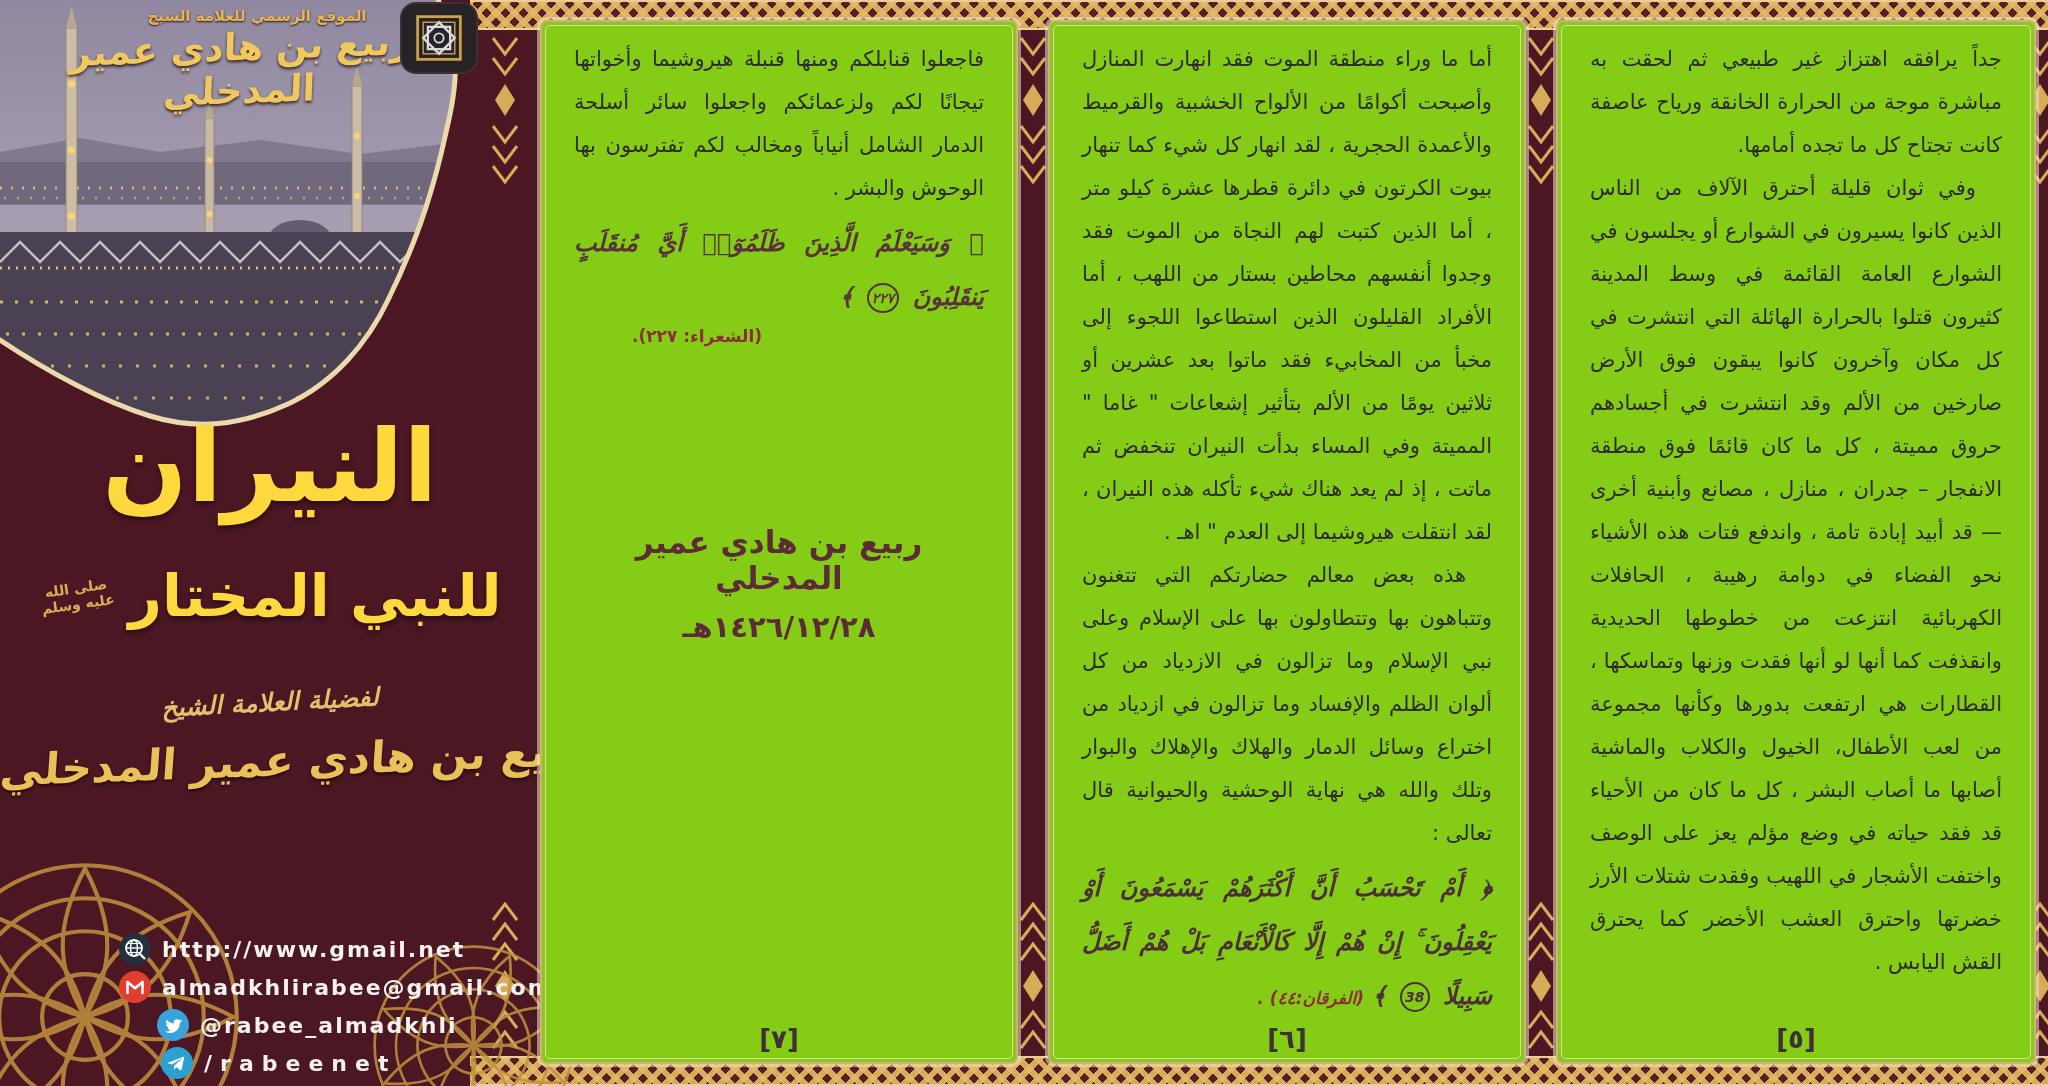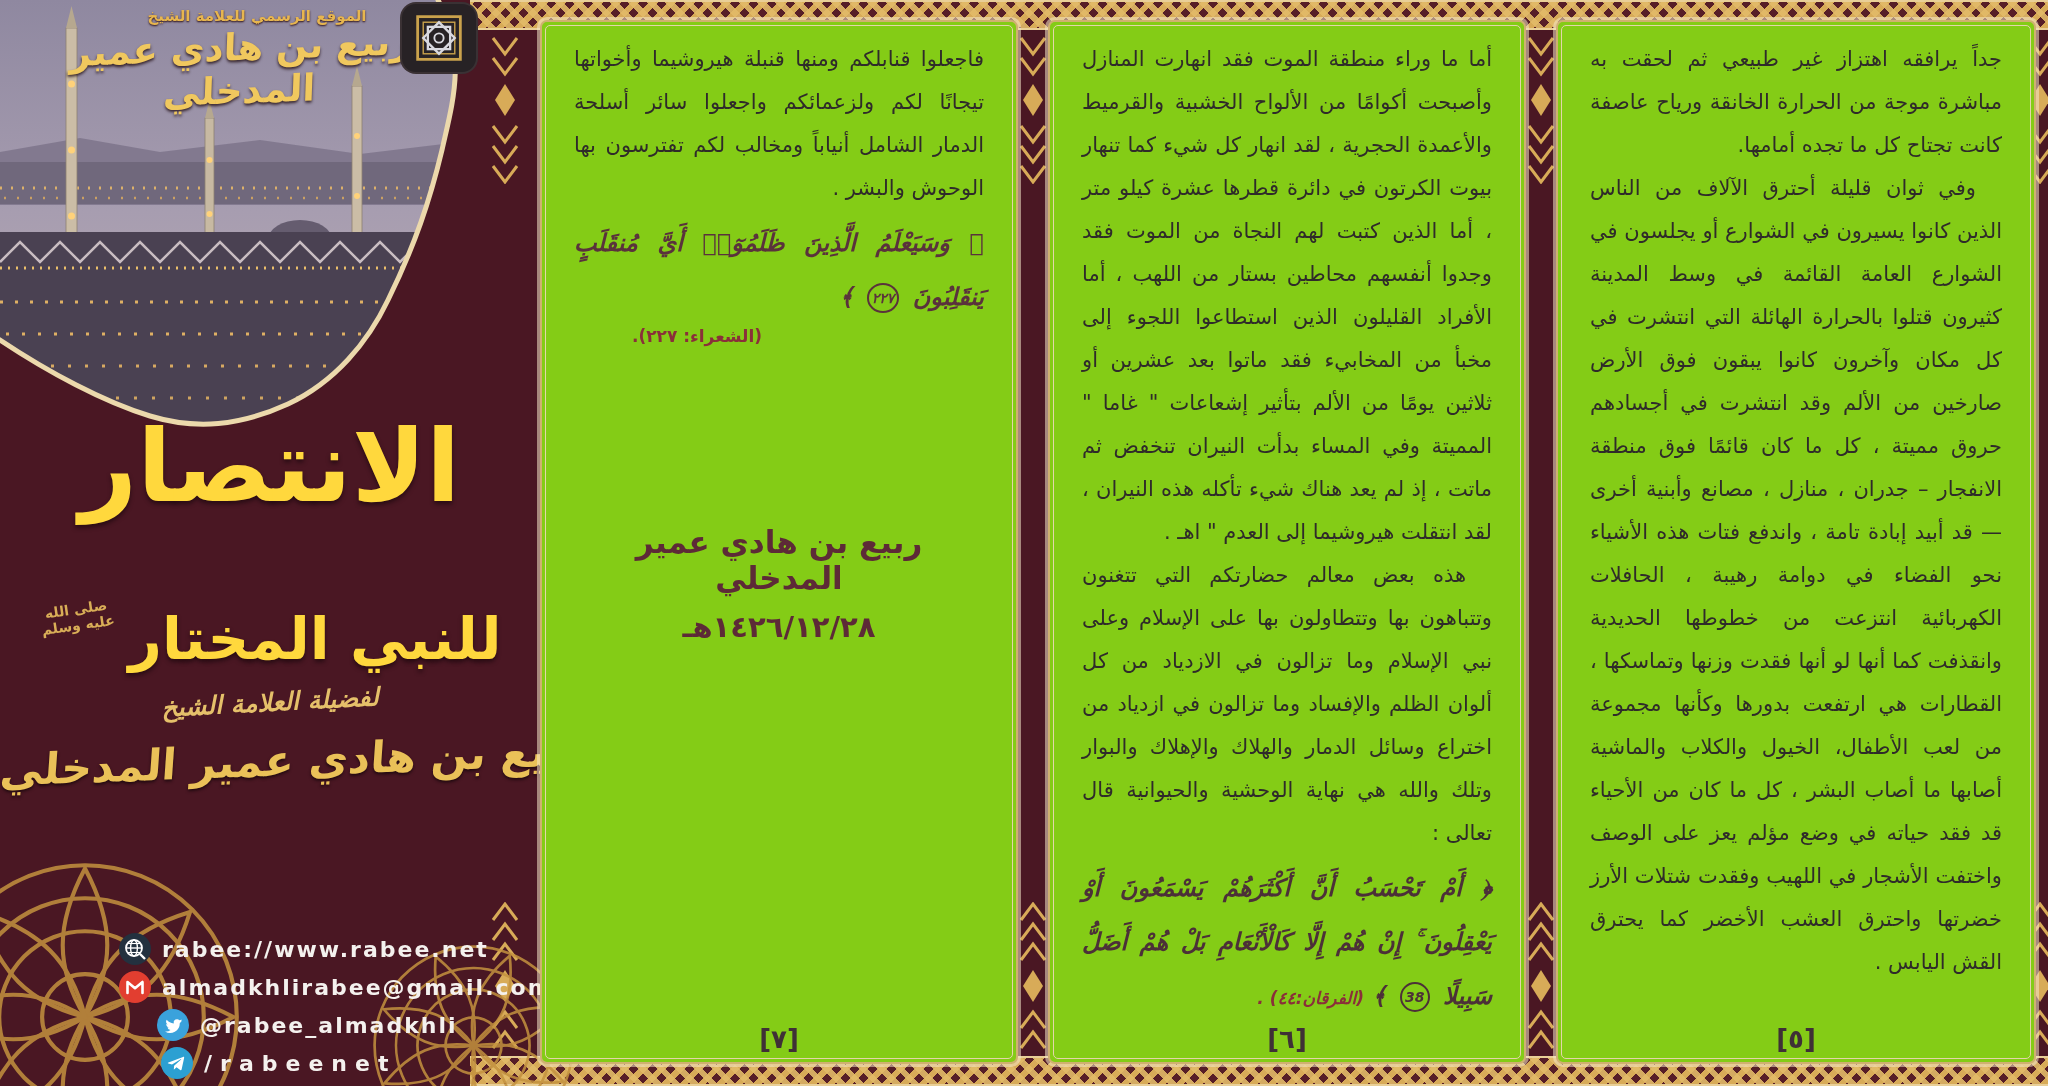--- a/index.html
+++ b/index.html
@@ -32,21 +32,21 @@
     text-shadow:0 2px 3px rgba(30,10,15,.8);letter-spacing:-1px;}
   .logo{position:absolute;top:4px;left:402px;width:74px;height:68px;background:#272225;
     border-radius:14px;display:flex;align-items:center;justify-content:center;
     box-shadow:0 0 0 2px #3a3134;}
   .book-title{position:absolute;top:408px;left:0;width:540px;margin:0;text-align:center;
     color:#ffd83d;font-size:100px;font-weight:800;letter-spacing:-2px;
     text-shadow:0 3px 4px rgba(20,5,10,.6);}
   .book-subtitle-row{position:absolute;top:562px;left:0;width:540px;display:flex;
     justify-content:center;align-items:center;gap:14px;direction:rtl;}
   .book-subtitle{color:#ffd83d;font-size:58px;font-weight:800;
-    text-shadow:0 3px 4px rgba(20,5,10,.6);margin-top:43px;}
+    text-shadow:0 3px 4px rgba(20,5,10,.6);}
   .salla{width:76px;color:#d9ae57;font-size:14px;font-weight:bold;line-height:1.15;
     text-align:center;transform:rotate(-8deg);}
   .honorific{position:absolute;top:688px;left:0;width:540px;text-align:center;
     color:#e5c06a;font-size:25px;font-weight:bold;font-style:italic;transform:rotate(-3deg);}
   .author-callig{position:absolute;top:736px;left:0;width:540px;text-align:center;
     color:#eac158;font-size:43px;font-weight:bold;white-space:nowrap;
     transform:rotate(-2deg) skewX(-6deg);letter-spacing:-2px;
     text-shadow:0 2px 3px rgba(25,8,13,.8);}
   .contacts{position:absolute;bottom:6px;left:118px;display:flex;flex-direction:column;
     gap:4px;list-style:none;margin:0;padding:0;}
@@ -218,21 +218,21 @@
     <div class="logo">
       <svg width="56" height="52" viewBox="0 0 60 56">
         <rect x="7" y="5" width="46" height="46" fill="none" stroke="#caa24c" stroke-width="3"></rect>
         <rect x="13" y="11" width="34" height="34" fill="none" stroke="#caa24c" stroke-width="1.5"></rect>
         <rect x="18" y="16" width="24" height="24" fill="none" stroke="#d9d9e0" stroke-width="2.5"></rect>
         <rect x="18" y="16" width="24" height="24" fill="none" stroke="#d9d9e0" stroke-width="2.5" transform="rotate(45 30 28)"></rect>
         <circle cx="30" cy="28" r="5" fill="none" stroke="#d9d9e0" stroke-width="2"></circle>
       </svg>
     </div>
 
-    <h1 class="book-title">الانتصار</h1>
+    <h1 class="book-title">النيران</h1>
 
     <div class="book-subtitle-row">
       <span class="book-subtitle">للنبي المختار</span>
       <span class="salla">صلى الله عليه وسلم</span>
     </div>
 
     <div class="honorific">لفضيلة العلامة الشيخ</div>
     <div class="author-callig">ربيع بن هادي عمير المدخلي</div>
 
     <ul class="contacts">
@@ -240,21 +240,21 @@
         <a class="contact-row" href="#">
           <svg class="cicon" viewBox="0 0 34 34">
             <circle cx="17" cy="17" r="16" fill="#23313f"></circle>
             <circle cx="16" cy="16" r="8" fill="none" stroke="#fff" stroke-width="1.8"></circle>
             <ellipse cx="16" cy="16" rx="3.4" ry="8" fill="none" stroke="#fff" stroke-width="1.4"></ellipse>
             <line x1="8" y1="16" x2="24" y2="16" stroke="#fff" stroke-width="1.4"></line>
             <line x1="9.5" y1="11.5" x2="22.5" y2="11.5" stroke="#fff" stroke-width="1.1"></line>
             <line x1="9.5" y1="20.5" x2="22.5" y2="20.5" stroke="#fff" stroke-width="1.1"></line>
             <line x1="22" y1="22" x2="27" y2="27" stroke="#fff" stroke-width="2.4"></line>
           </svg>
-          <span class="txt">rabee://www.rabee.net</span>
+          <span class="txt">http://www.gmail.net</span>
         </a>
       </li>
       <li>
         <a class="contact-row" href="#">
           <svg class="cicon" viewBox="0 0 34 34">
             <circle cx="17" cy="17" r="16" fill="#e23e30"></circle>
             <path d="M9.5 23 V12 l7.5 6.2 L24.5 12 v11" fill="none" stroke="#fff" stroke-width="2.6" stroke-linecap="round" stroke-linejoin="round"></path>
           </svg>
           <span class="txt">almadkhlirabee@gmail.com</span>
         </a>

